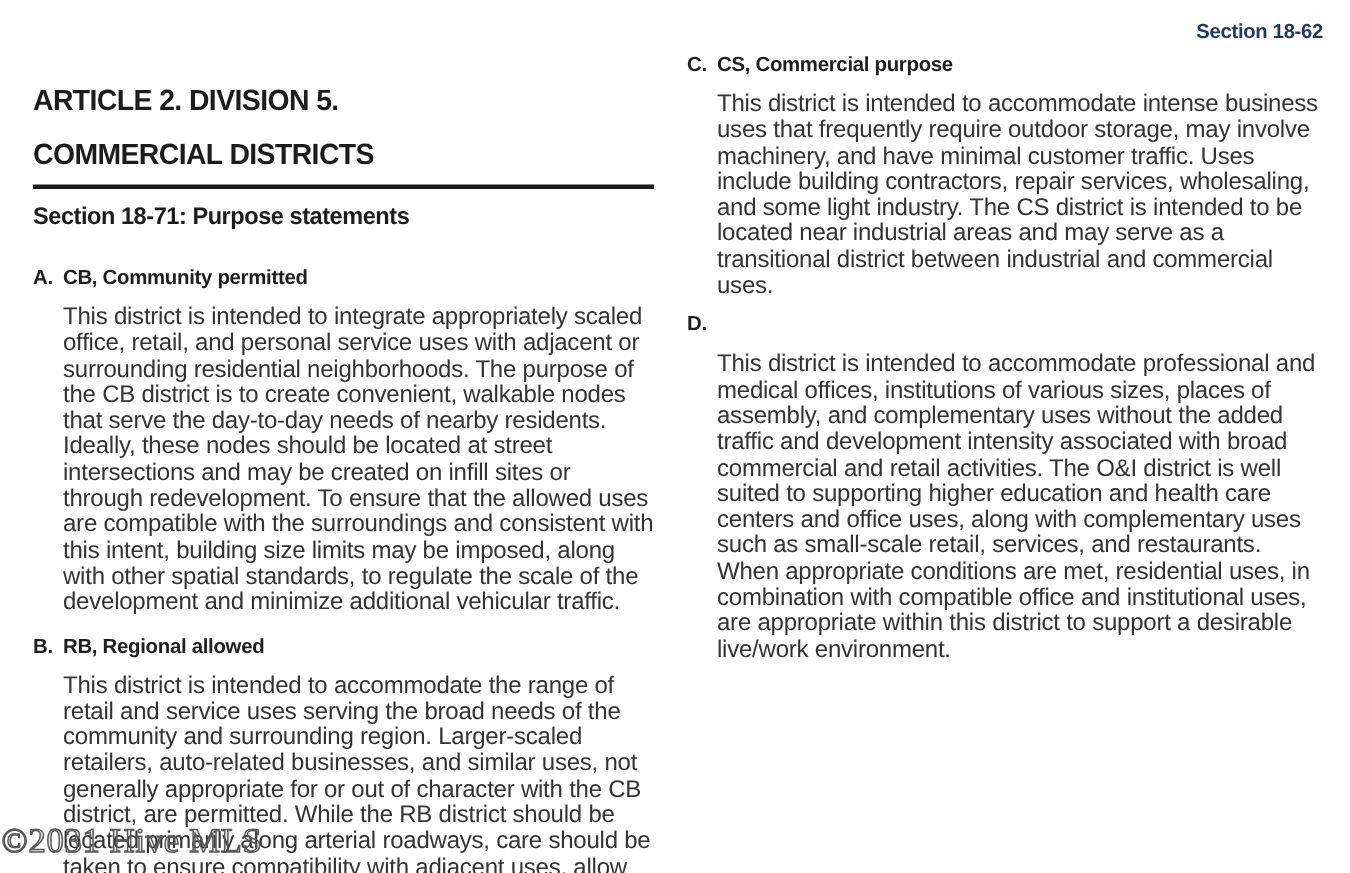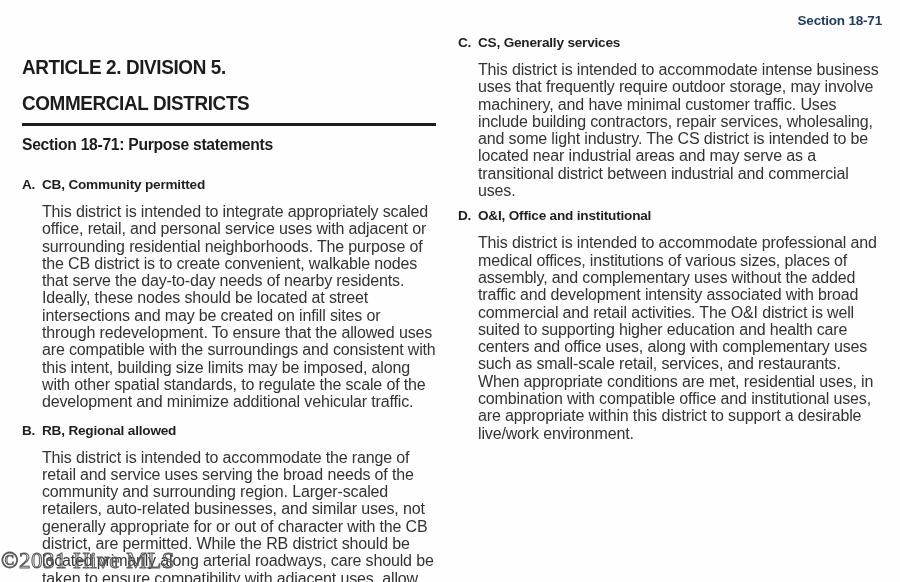--- a/index.html
+++ b/index.html
@@ -118,34 +118,33 @@
     <div class="entry e1">
       <div class="entry-title">
         <span class="letter">B.</span>
         <span class="etitle">RB, Regional allowed</span>
       </div>
       <p class="entry-body">This district is intended to accommodate the range of retail and service uses serving the broad needs of the community and surrounding region. Larger-scaled retailers, auto-related businesses, and similar uses, not generally appropriate for or out of character with the CB district, are permitted. While the RB district should be located primarily along arterial roadways, care should be taken to ensure compatibility with adjacent uses, allow for pedestrian movement, and minimize conflicts with traffic along abutting streets. Generally, these areas are already developed and are likely to undergo change only through business turnover, infill, or redevelopment.</p>
     </div>
   </div>
 
   <div class="col col-right">
-    <div class="page-ref">Section 18-71</div>
+    <div class="page-ref">Section 18-62</div>
 
     <div class="entry e0">
       <div class="entry-title">
         <span class="letter">C.</span>
-        <span class="etitle">CS, Generally services</span>
+        <span class="etitle">CS, Commercial purpose</span>
       </div>
       <p class="entry-body">This district is intended to accommodate intense business uses that frequently require outdoor storage, may involve machinery, and have minimal customer traffic. Uses include building contractors, repair services, wholesaling, and some light industry. The CS district is intended to be located near industrial areas and may serve as a transitional district between industrial and commercial uses.</p>
     </div>
 
     <div class="entry e1">
       <div class="entry-title">
         <span class="letter">D.</span>
-        <span class="etitle">O&amp;I, Office and institutional</span>
       </div>
       <p class="entry-body">This district is intended to accommodate professional and medical offices, institutions of various sizes, places of assembly, and complementary uses without the added traffic and development intensity associated with broad commercial and retail activities. The O&amp;I district is well suited to supporting higher education and health care centers and office uses, along with complementary uses such as small-scale retail, services, and restaurants. When appropriate conditions are met, residential uses, in combination with compatible office and institutional uses, are appropriate within this district to support a desirable live/work environment.</p>
     </div>
   </div>
 
   <div class="watermark">©2031 Hive MLS</div>
 
 </div>
 
 </body></html>

